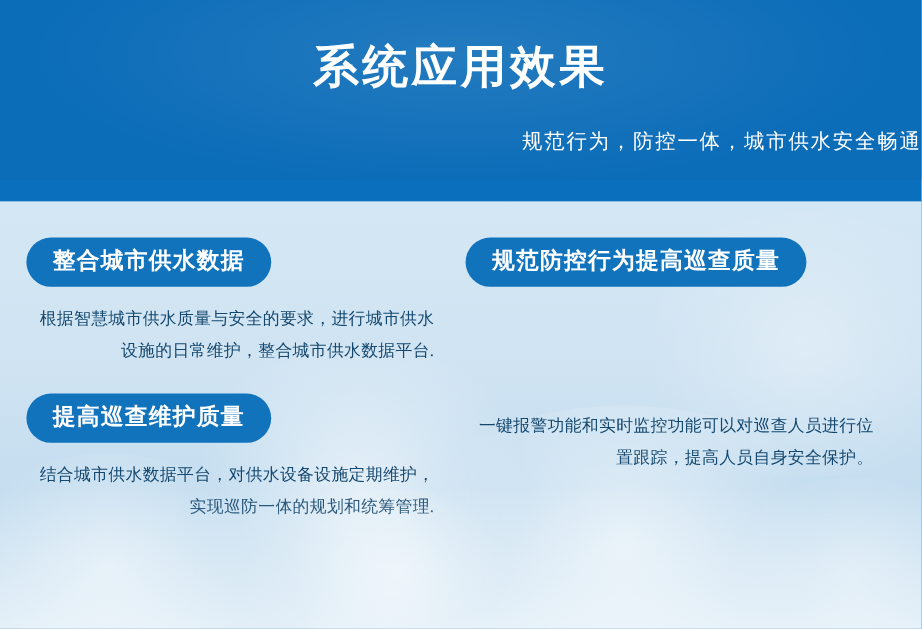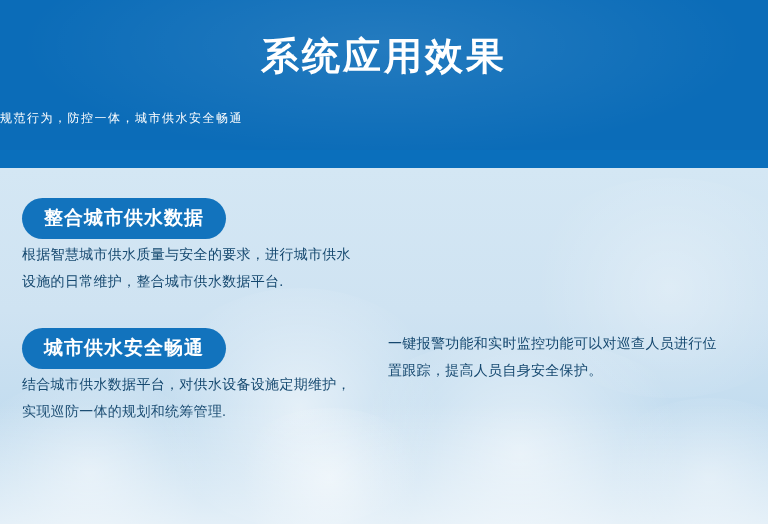--- a/index.html
+++ b/index.html
@@ -42,23 +42,23 @@
     font-size: 38px;
     font-weight: bold;
     letter-spacing: 3px;
     line-height: 48px;
   }
   .header-sub {
     position: absolute;
     left: 0;
     top: 105px;
     width: 768px;
-    text-align: left;
+    text-align: right;
     color: #ffffff;
-    font-size: 12px;
+    font-size: 17px;
     letter-spacing: 1.5px;
     line-height: 26px;
   }
 
   
   .body-area {
     position: absolute;
     left: 0;
     top: 168px;
     width: 768px;
@@ -105,26 +105,27 @@
     color: #ffffff;
     font-size: 19px;
     font-weight: bold;
     letter-spacing: 1px;
     padding: 9px 22px 10px 22px;
     border-radius: 22px;
     line-height: 22px;
     white-space: nowrap;
   }
   .card-body {
-    margin-top: 2px;
+    margin-top: 14px;
     color: #15486f;
     font-size: 14px;
     line-height: 27px;
     letter-spacing: 0.3px;
     width: 340px;
+    text-align: right;
   }
 
   
   .mist {
     position: absolute;
     left: 0;
     bottom: 0;
     width: 768px;
     height: 120px;
     background: linear-gradient(180deg, rgba(255,255,255,0) 0%, rgba(255,255,255,0.35) 55%, rgba(255,255,255,0.62) 100%);
@@ -150,24 +151,25 @@
     <div class="blob b6"></div>
 
     <div class="cards">
 
       <div class="card c1">
         <div class="card-head">整合城市供水数据</div>
         <div class="card-body">根据智慧城市供水质量与安全的要求，进行城市供水设施的日常维护，整合城市供水数据平台.</div>
       </div>
 
       <div class="card c2">
+        <div class="card-head">规范防控行为提高巡查质量</div>
       </div>
 
       <div class="card c3">
-        <div class="card-head">城市供水安全畅通</div>
+        <div class="card-head">提高巡查维护质量</div>
         <div class="card-body">结合城市供水数据平台，对供水设备设施定期维护，实现巡防一体的规划和统筹管理.</div>
       </div>
 
       <div class="card c4">
         <div class="card-body">一键报警功能和实时监控功能可以对巡查人员进行位置跟踪，提高人员自身安全保护。</div>
       </div>
 
     </div>
 
     <div class="mist"></div>

